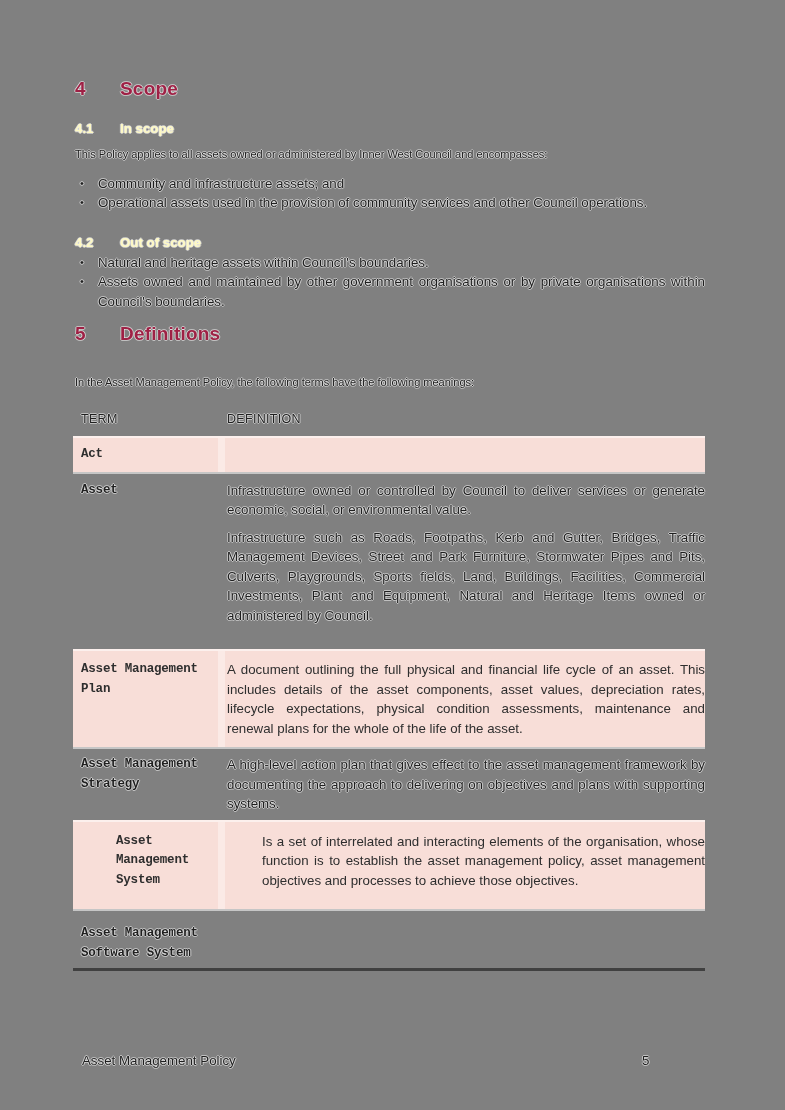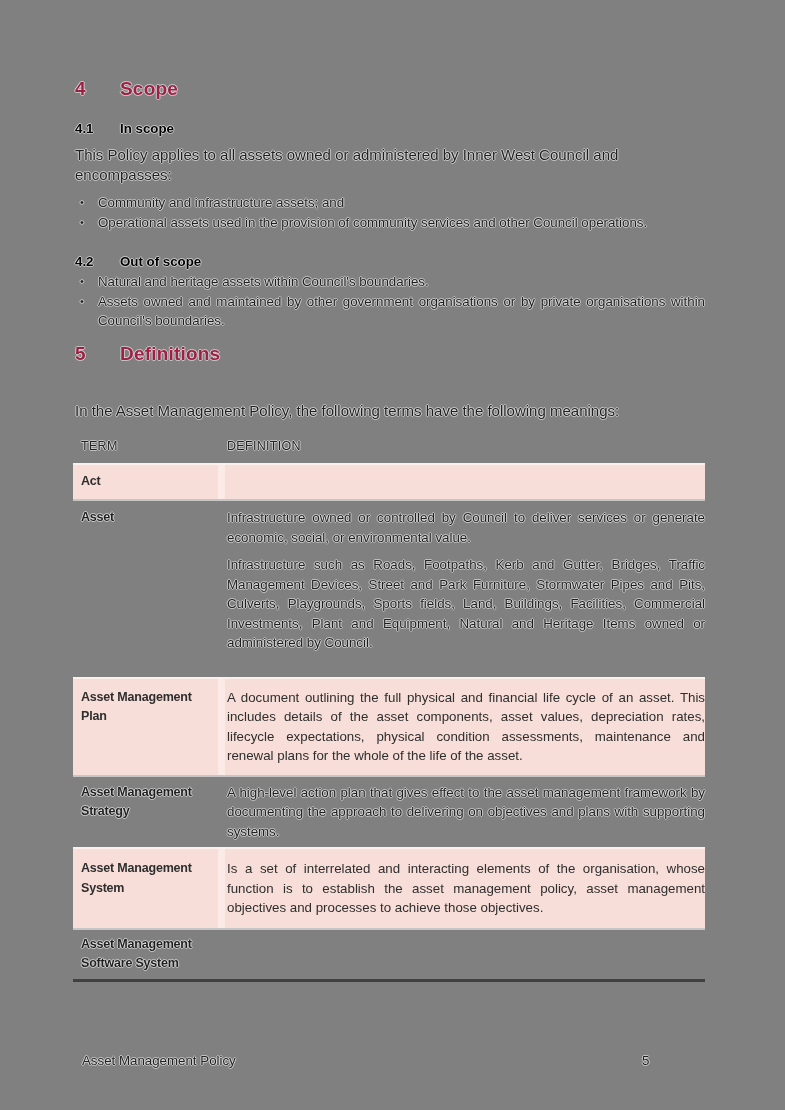--- a/index.html
+++ b/index.html
@@ -15,60 +15,60 @@
   .halo{
     text-shadow:1px 0 rgba(255,255,255,.5),-1px 0 rgba(255,255,255,.5),
                 0 1px rgba(255,255,255,.5),0 -1px rgba(255,255,255,.5);
   }
   .h1{
     display:flex;font-size:19px;font-weight:bold;line-height:22px;
     color:#9e2145;letter-spacing:.2px;
   }
   .h1 .num{width:45px;flex:0 0 45px;}
   .h2{
-    display:flex;font-size:13.3px;font-weight:bold;line-height:18px;color:#000000;
+    display:flex;font-size:13.3px;font-weight:bold;line-height:18px;color:#fef9c3;
   }
   .h2 .num{width:45px;flex:0 0 45px;}
-  .para{font-size:15px;line-height:19.5px;margin:0;}
+  .para{font-size:11px;line-height:19.5px;margin:0;}
   .blist{list-style:none;margin:0;padding:0;font-size:13.3px;line-height:19.5px;}
   .blist li{position:relative;padding-left:23px;}
   .blist li .marker{position:absolute;left:5px;top:0;font-size:11px;}
   .blist li.just{text-align:justify;}
 
   .m-h1-scope{margin-top:78px;}
   .m-h2-inscope{margin-top:20px;}
   .m-p-inscope{margin-top:7px;}
   .m-ul-inscope{margin-top:9px;}
   .m-h2-outscope{margin-top:21px;}
   .m-ul-outscope{margin-top:1px;}
   .m-h1-defs{margin-top:12px;}
-  .m-p-defs{margin-top:36px;}
+  .m-p-defs{margin-top:28px;}
 
   
   .dtable{margin:13px 0 0 -2px;width:632px;border-bottom:3px solid #404040;}
   .trow{
     display:grid;grid-template-columns:145px 7px 480px;
     border-top:2px solid rgba(255,255,255,0);
   }
   .trow + .trow{border-top:2px solid rgba(255,255,255,.55);}
   .trow.head{min-height:28px;}
   .trow.pink{background:#f8ded8;color:#2e2e2e;}
   .trow.pink .gap{background:#fbeae6;}
   .cell{padding:7px 2px 7px 8px;}
   .cell.def{padding-left:2px;padding-right:0;}
-  .term{font-weight:bold;font-size:12.5px;line-height:19.5px;letter-spacing:-.2px;}
+  .term{font-weight:bold;font-size:12.5px;line-height:19.5px;letter-spacing:-.2px;font-family:Liberation Mono, monospace;}
   .defp{font-size:13.3px;line-height:19.5px;margin:0;text-align:justify;}
   .head .cell{padding-top:4px;padding-bottom:4px;font-size:12.5px;font-weight:normal;letter-spacing:.3px;}
   .r-act{min-height:34px;}   .r-act .cell{padding-top:7px;padding-bottom:7px;}
   .r-asset .cell{padding-top:7px;padding-bottom:24px;}
   .r-asset .defp + .defp{margin-top:8px;}
   .r-plan .cell{padding-top:9px;padding-bottom:9px;}
   .r-strategy .cell{padding-top:6px;padding-bottom:6px;}
-  .r-system .cell{padding-top:10px;padding-bottom:10px;}
-  .r-software .cell{padding-top:5px;padding-bottom:5px;}
+  .r-system .cell{padding-top:10px;padding-bottom:19px;margin-left:35px;}
+  .r-software .cell{padding-top:13px;padding-bottom:5px;}
 
   .footer{position:absolute;left:82px;right:80px;top:1051px;font-size:13.3px;line-height:19.5px;}
   .footer .pageno{position:absolute;left:560px;top:0;}
 </style>
 </head>
 <body>
 
 <div class="page">
   <div class="content">
 

